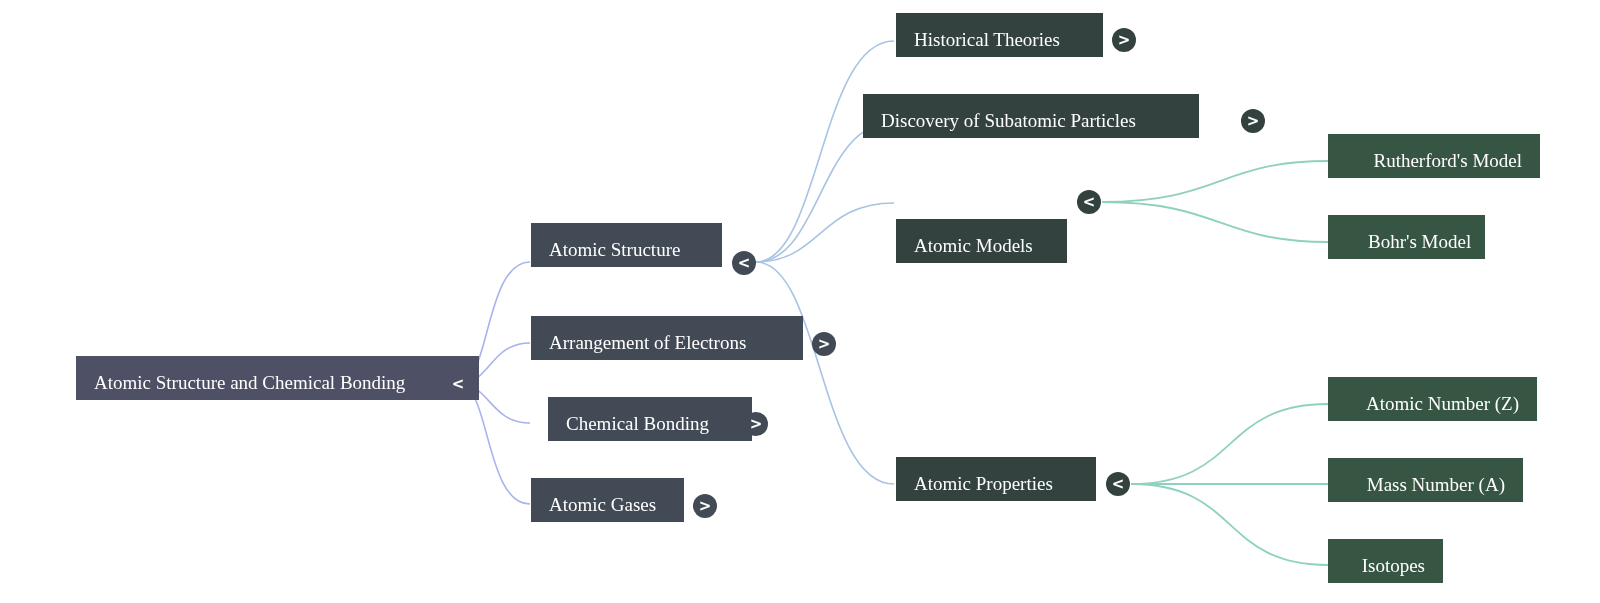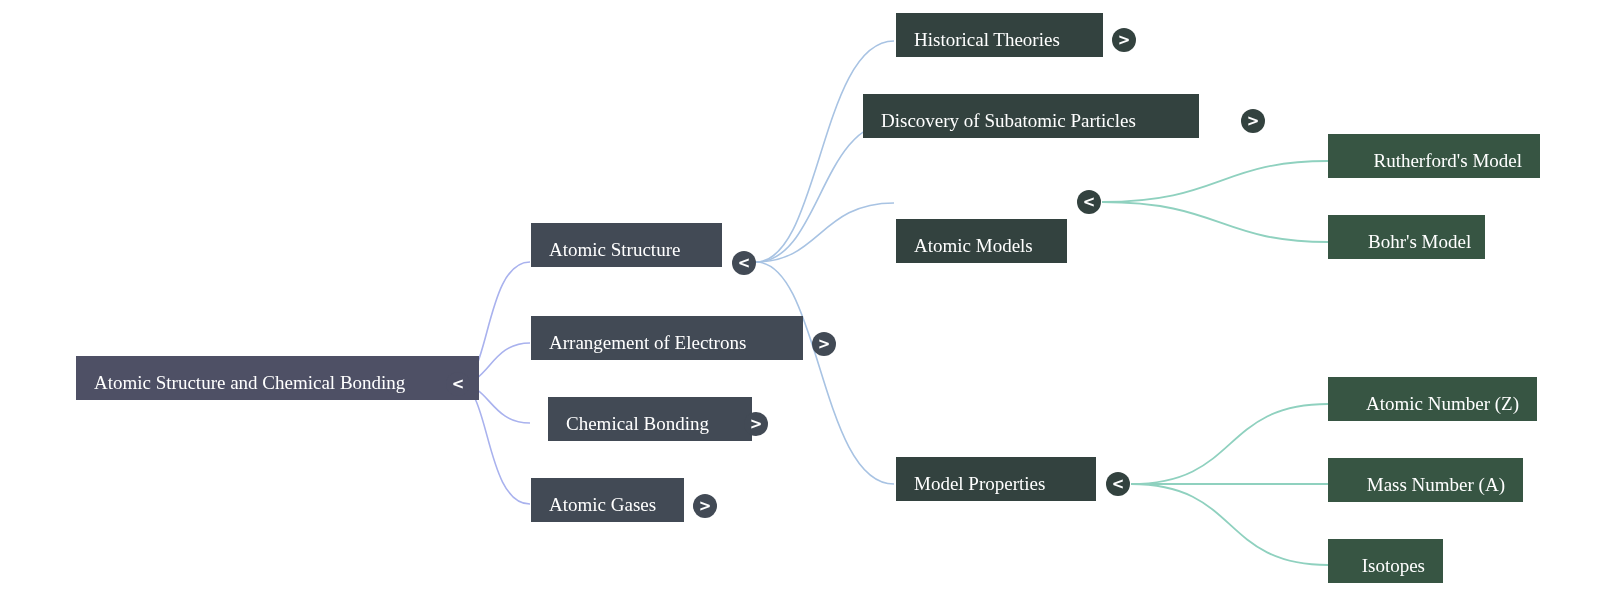--- a/index.html
+++ b/index.html
@@ -76,21 +76,21 @@
   <span>Discovery of Subatomic Particles</span>
 </div>
 <div class="toggle t2" style="left:1241px; top:109px;">&gt;</div>
 
 <div class="node lvl2" style="left:896px; top:175px; width:171px;margin-top:44px;">
   <span>Atomic Models</span>
 </div>
 <div class="toggle t2" style="left:1077px; top:190px;">&lt;</div>
 
 <div class="node lvl2" style="left:896px; top:457px; width:200px;">
-  <span>Model Properties</span>
+  <span>Atomic Properties</span>
 </div>
 <div class="toggle t2" style="left:1106px; top:472px;">&lt;</div>
 
 <div class="node lvl3" style="left:1328px; top:134px; width:212px;">
   <span>Rutherford's Model</span>
 </div>
 <div class="node lvl3" style="left:1328px; top:215px; width:157px;padding-left:40px;">
   <span>Bohr's Model</span>
 </div>
 

